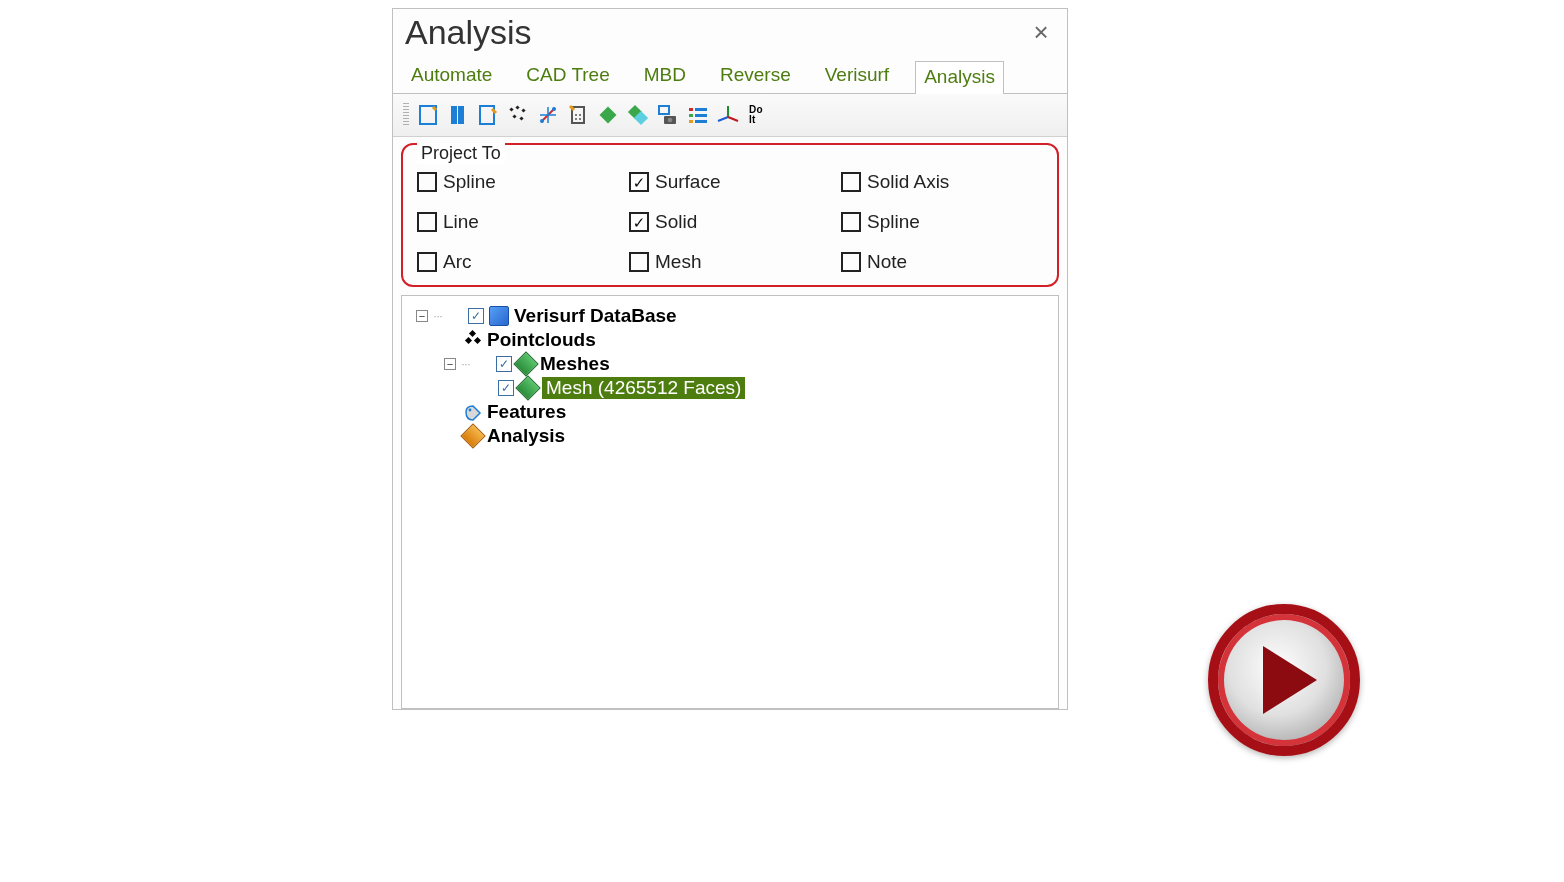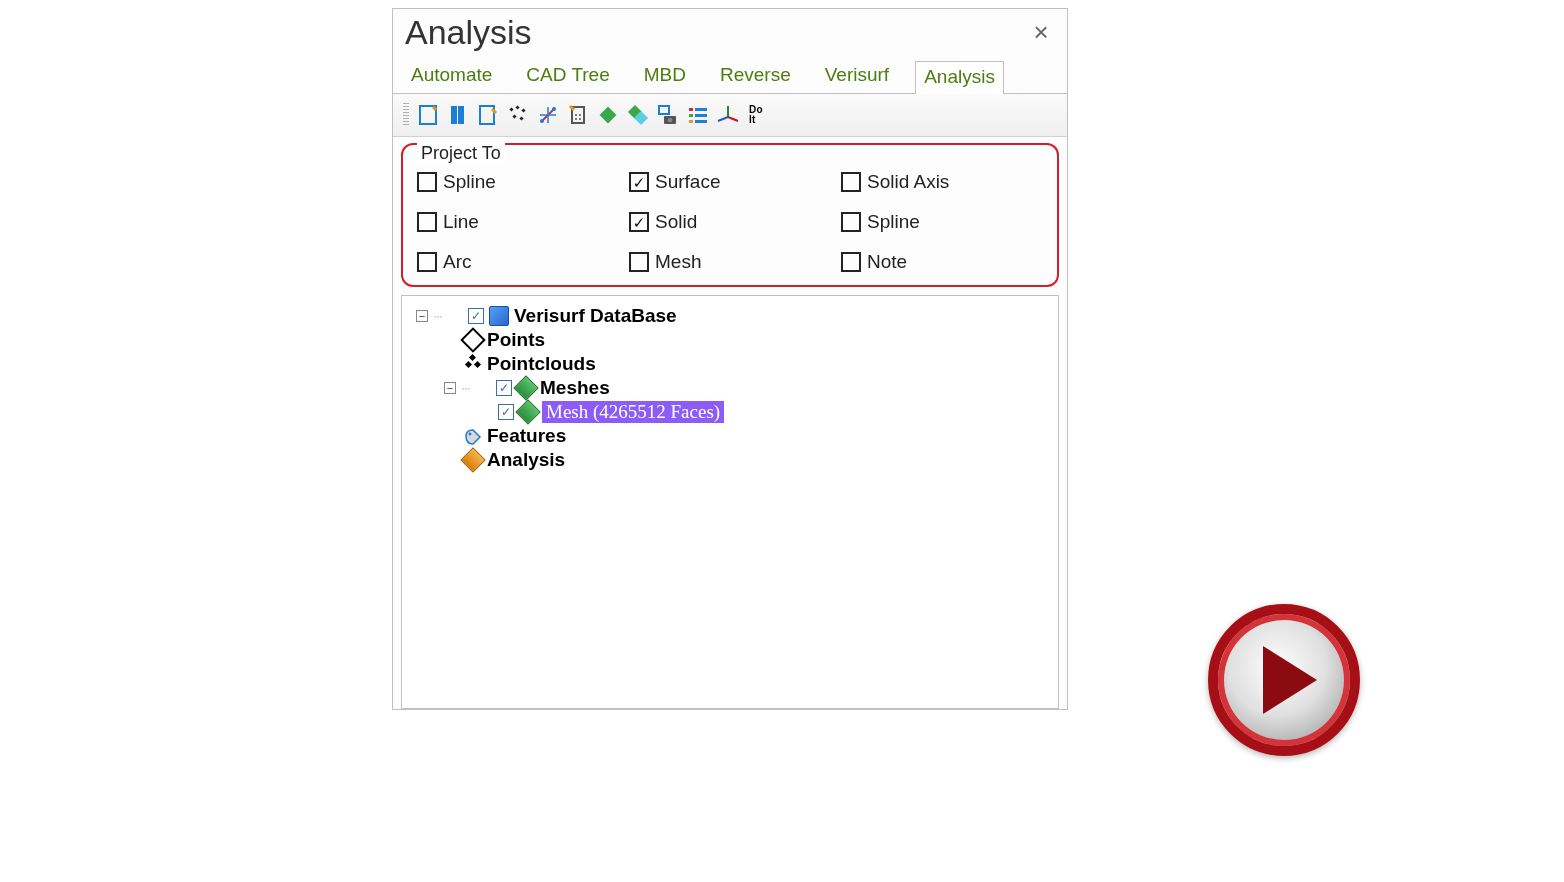--- a/index.html
+++ b/index.html
@@ -199,24 +199,23 @@
     border: 1px solid #a85d05;
   }
   .tag {
     width: 18px; height: 18px;
   }
   .axis {
     width: 18px; height: 18px;
   }
   .bold { font-weight: bold; }
   .sel {
-    background: #8b5cf6;
+    background: #4d7c0f;
     color: #fff;
     padding: 0 4px;
-    font-family: Liberation Serif, serif;
   }
   .dots {
     color: #aaa;
     font-size: 12px;
     letter-spacing: -1px;
     flex-shrink: 0;
     width: 30px;
   }
   .infobox {
     margin: 10px 8px 8px 8px;
@@ -403,24 +402,20 @@
 
   <div class="tree">
     <div class="tree-row i0">
       <span class="toggle">−</span>
       <span class="dots">···</span>
       <span class="tcheck">✓</span>
       <span class="cube"></span>
       <span class="bold">Verisurf DataBase</span>
     </div>
     <div class="tree-row i1">
-      <span class="icon-black-diamond"></span>
-      <span class="bold">Points</span>
-    </div>
-    <div class="tree-row i1">
       <span class="icon-pointcloud">
           <span class="dot3"></span>
         </span>
       <span class="bold">Pointclouds</span>
     </div>
     <div class="tree-row i2">
       <span class="toggle">−</span>
       <span class="dots">···</span>
       <span class="tcheck">✓</span>
       <span class="diamond-green"></span>

